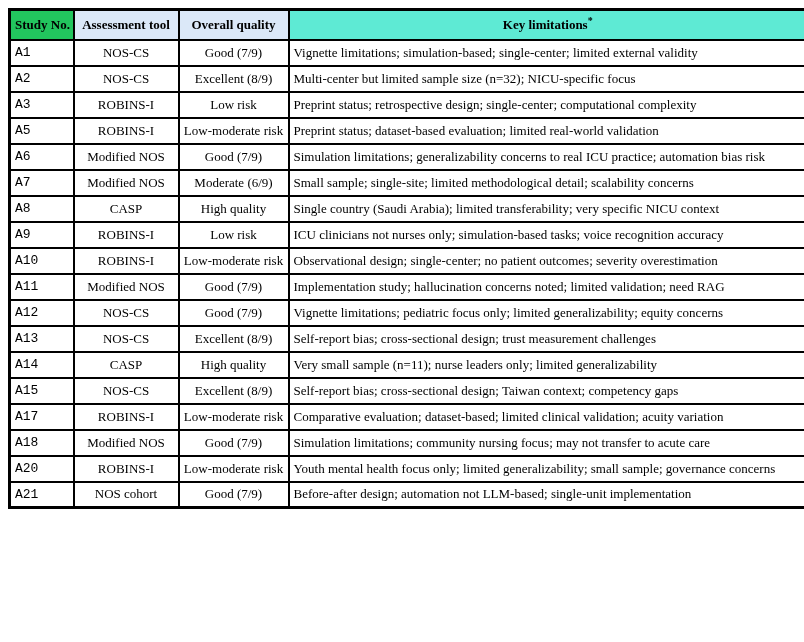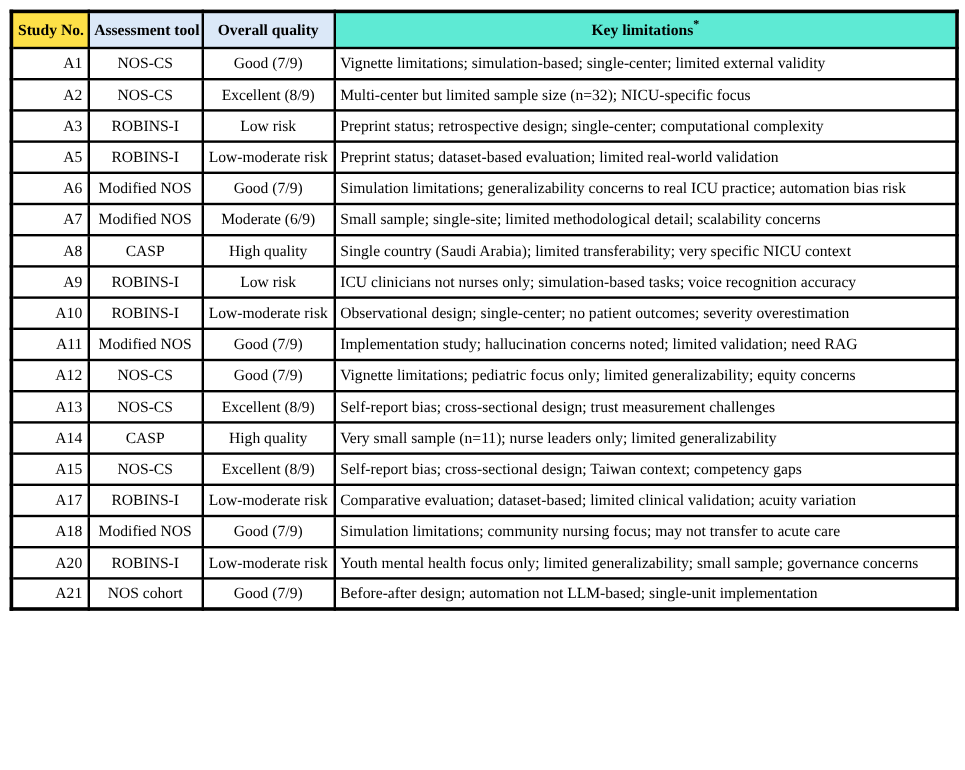--- a/index.html
+++ b/index.html
@@ -32,41 +32,41 @@
     vertical-align: middle;
     box-sizing: border-box;
   }
   table.qa-table thead tr { height: 30px; }
   table.qa-table tbody tr { height: 26px; }
   table.qa-table thead th {
     font-weight: bold;
     text-align: center;
   }
   th.c1 { width: 64px;  text-align: left; }
-  th.c2 { width: 95px;  }
+  th.c2 { width: 105px;  }
   th.c3 { width: 110px; }
   th.c4 { width: 519px; }
-  td.col-study  { text-align: right; }
+  td.col-study  { text-align: left; font-family: Liberation Mono, monospace; }
   td.col-tool   { text-align: center; border-radius: 13px; }
   td.col-quality{ text-align: center; }
   td.col-limits { text-align: left; margin-left: 48px; }
   th sup {
     font-size: 10px;
     line-height: 0;
     vertical-align: super;
   }
 </style>
 </head>
 <body>
 
 <div class="page">
   <table class="qa-table">
     <thead>
       <tr>
-        <th class="c1" style="background: #fde047;">Study No.</th>
+        <th class="c1" style="background: #22c55e;">Study No.</th>
         <th class="c2" style="background: rgb(219, 232, 248);">Assessment tool</th>
         <th class="c3" style="background: rgb(219, 232, 248);">Overall quality</th>
         <th class="c4" style="background: #5eead4; text-align: center;"><span>Key limitations</span><sup>*</sup></th>
       </tr>
     </thead>
     <tbody id="table-body">
         <tr>
     <td class="col-study">A1</td>
     <td class="col-tool">NOS-CS</td>
     <td class="col-quality">Good (7/9)</td>

